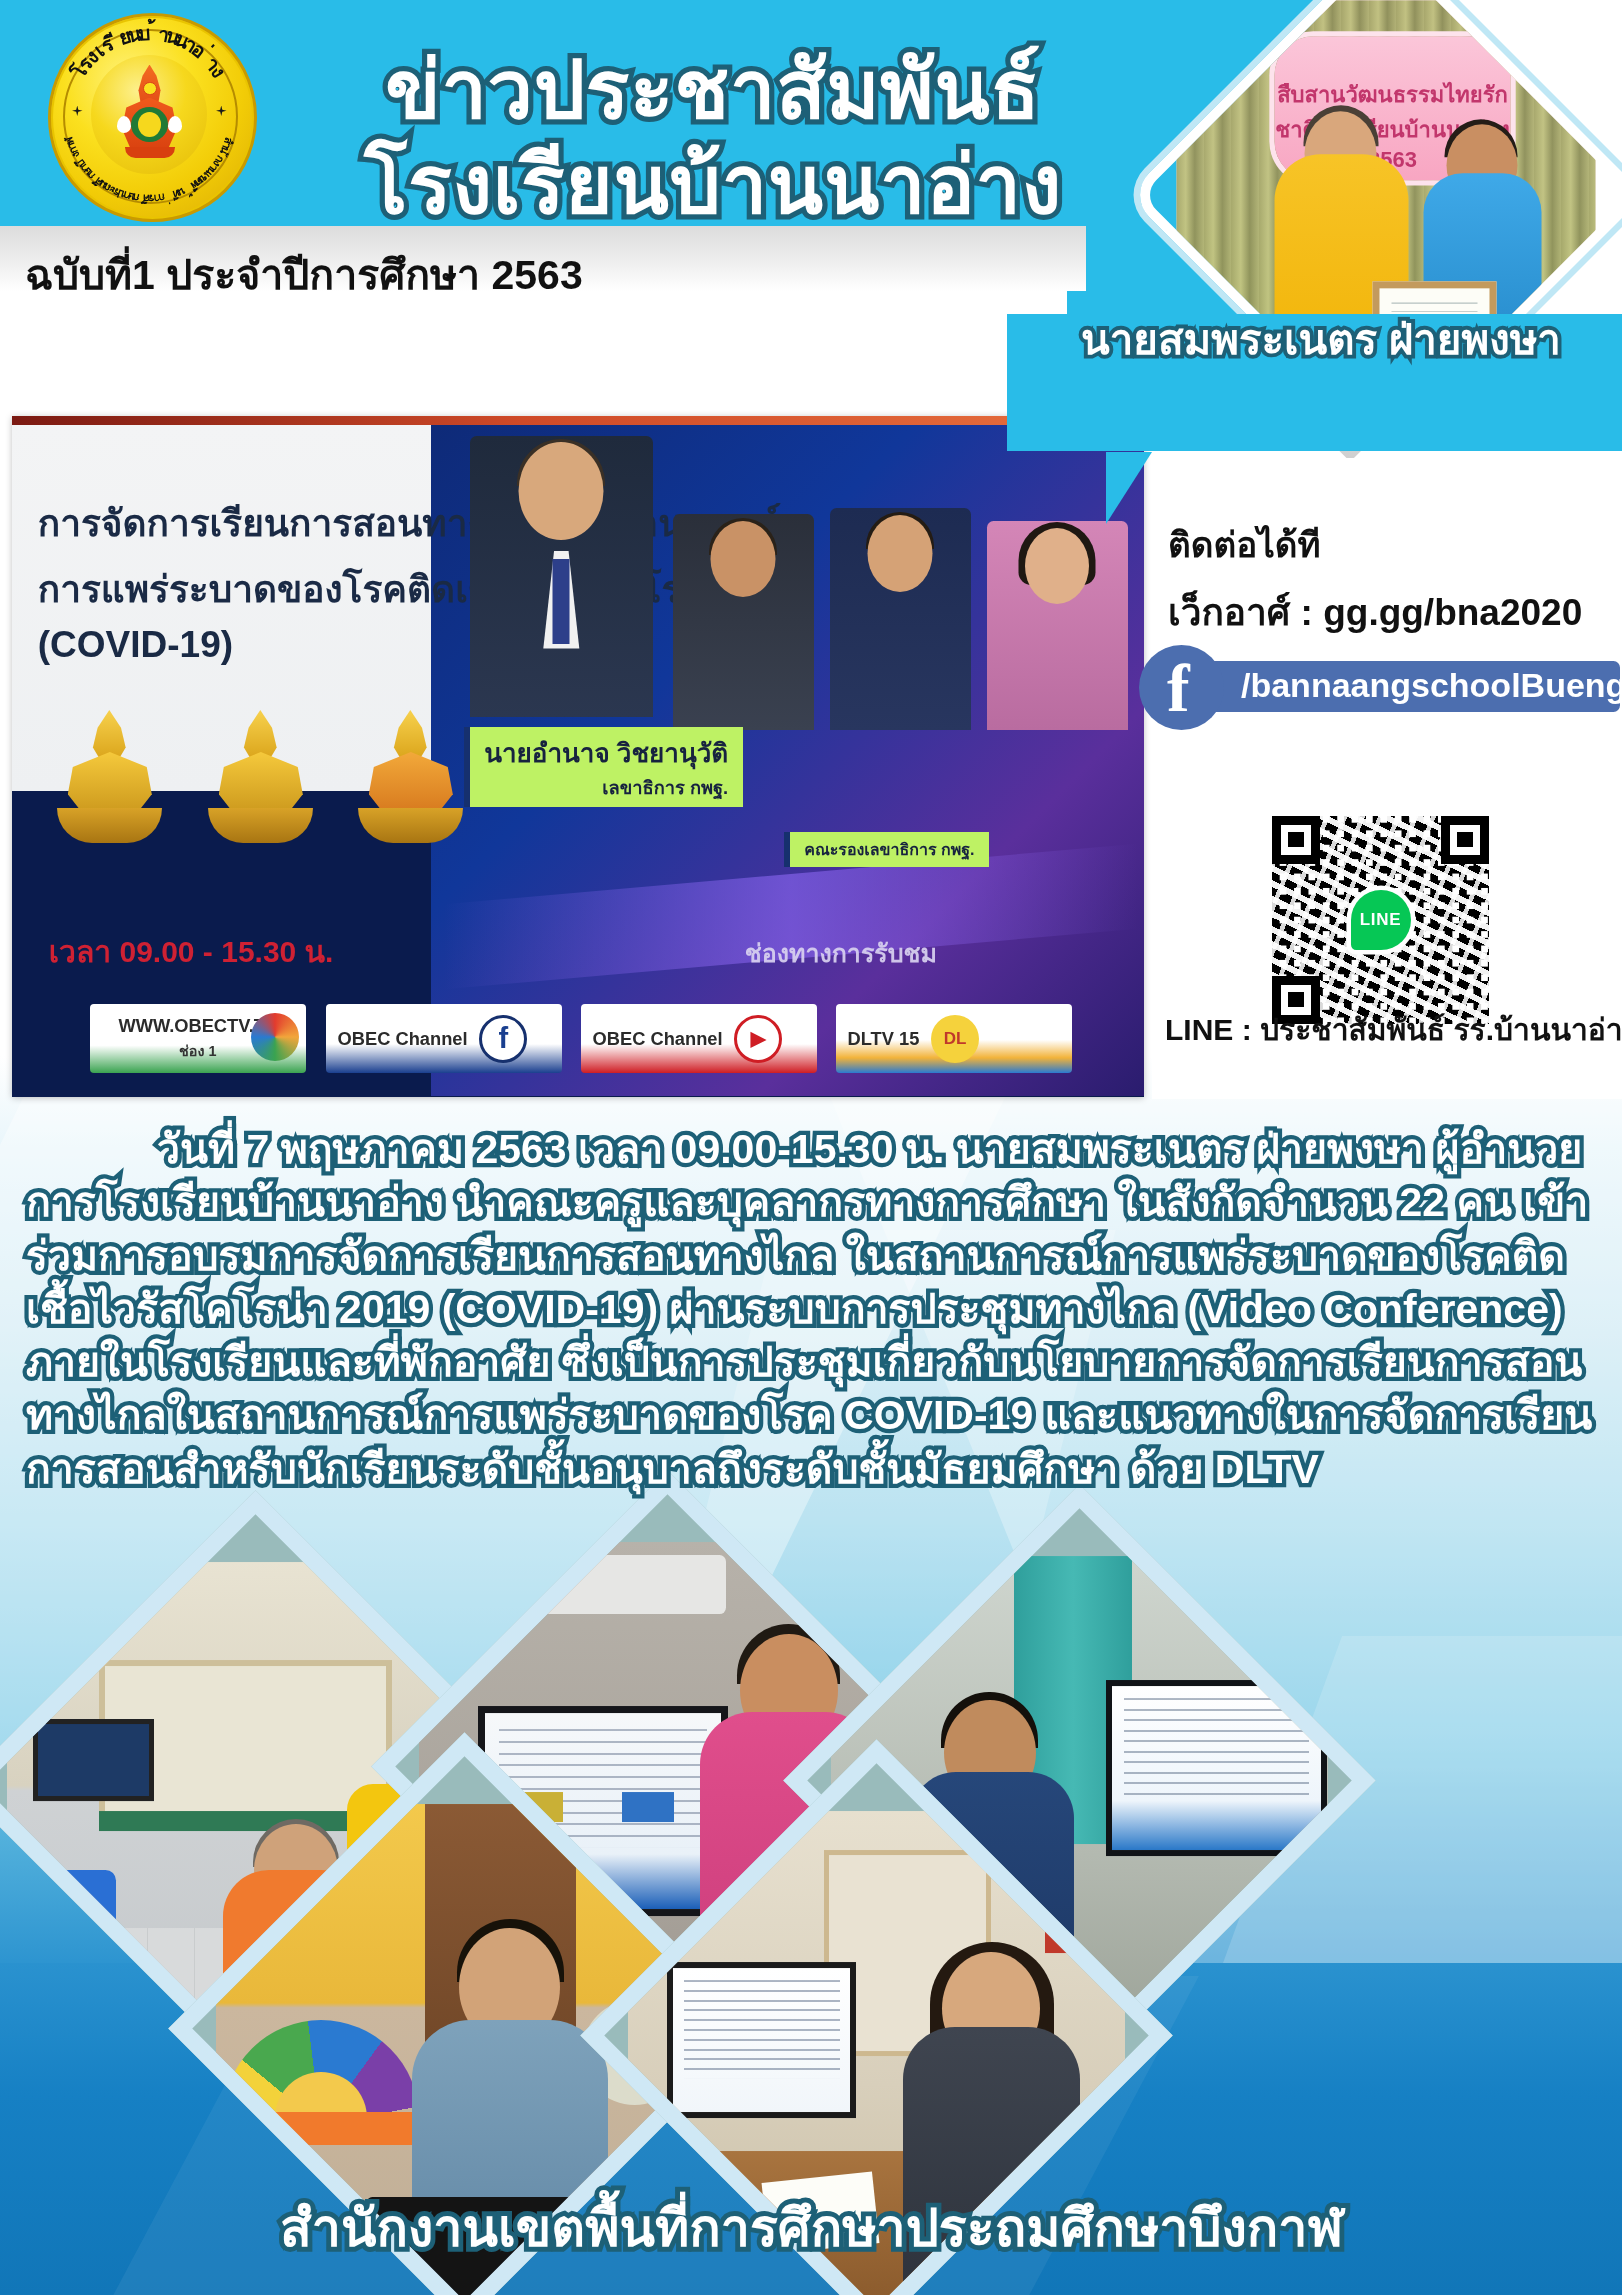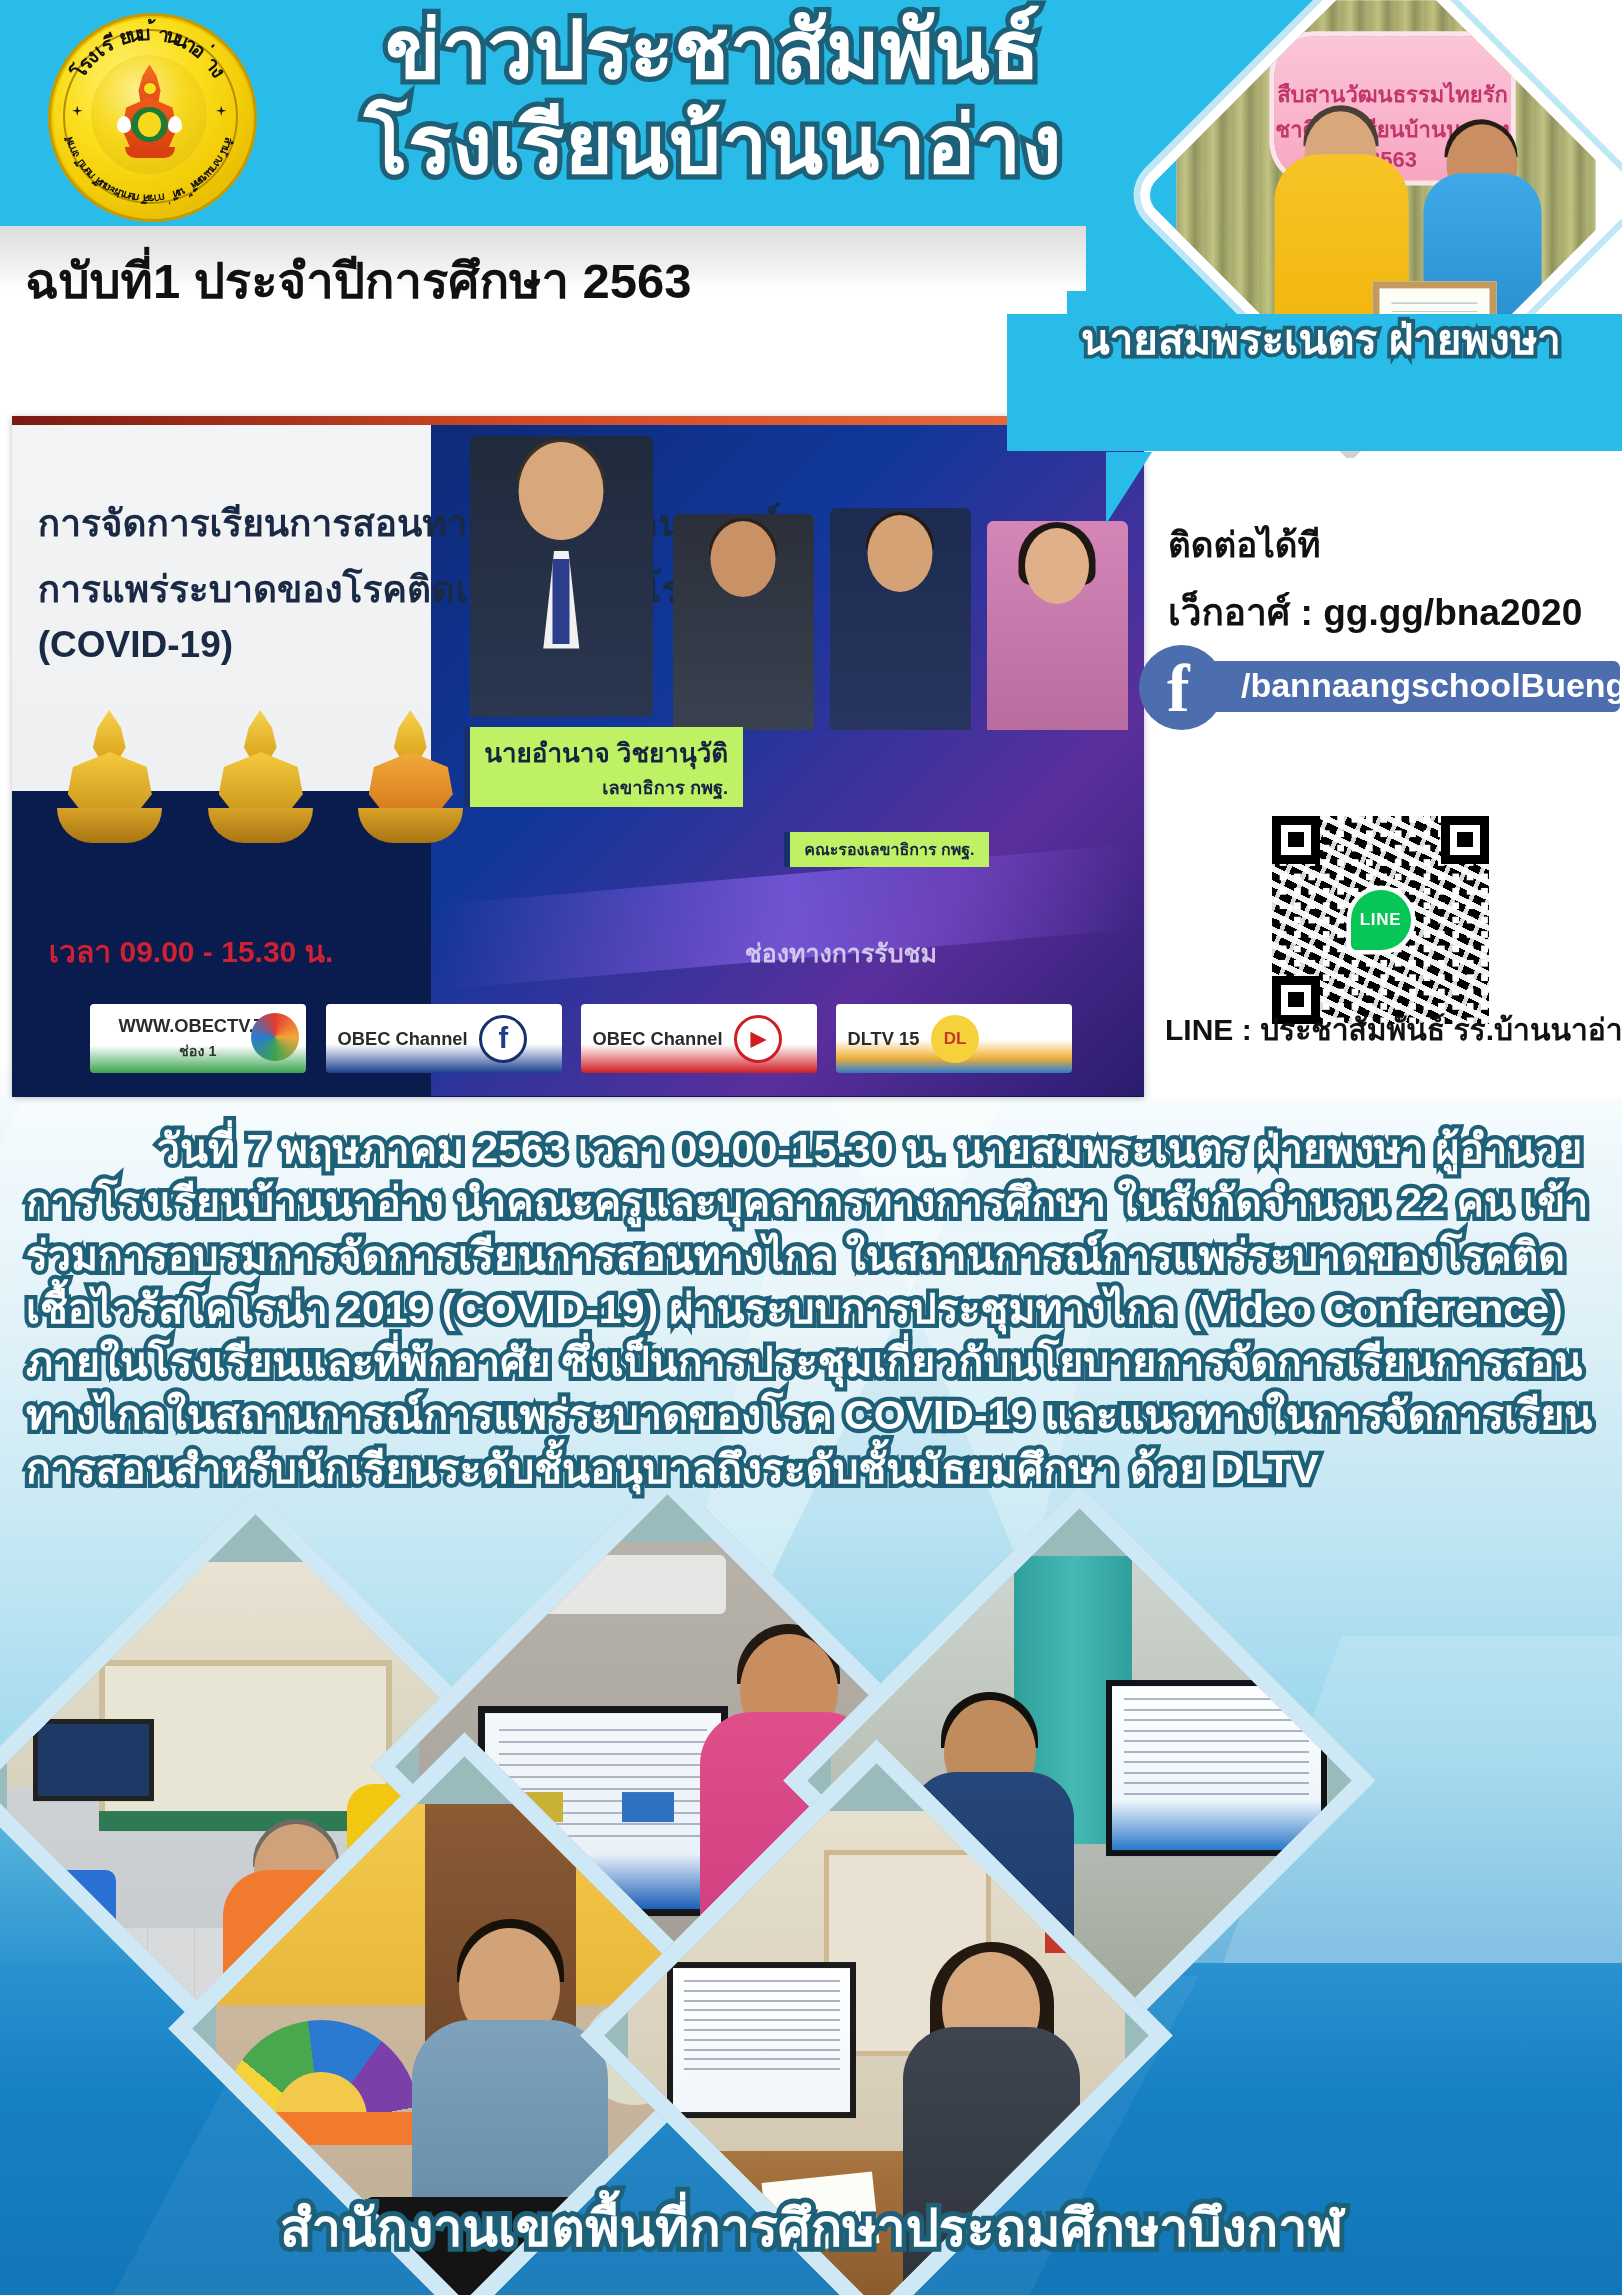--- a/index.html
+++ b/index.html
@@ -126,33 +126,33 @@
   }
   .title-l1,.title-l2{
     font-family:"Liberation Sans", sans-serif;
     font-weight:bold;
     color:#ffffff;
     line-height:1.02;
     -webkit-text-stroke:10.5px #1d6077;
     paint-order:stroke fill;
     letter-spacing:0.7px;
   }
-  .title-l1{font-size:81px;}
+  .title-l1{font-size:81px;margin-top:40px;}
   .title-l2{font-size:81px;margin-top:11.8px;}
 
   
   .gray-band{
     position:absolute;left:0;top:226px;width:1230px;height:65px;
     background:linear-gradient(180deg,#dcdcdc 0%,#eeeeee 55%,#ffffff 100%);
     z-index:4;
   }
   .issue-line{
     position:absolute;left:25px;top:242px;z-index:10;
     font-family:"Liberation Sans", sans-serif;
-    font-size:49px;font-weight:bold;color:#111;
+    font-size:41px;font-weight:bold;color:#111;
     white-space:nowrap;
   }
 
   
   .acc-cyan-1{position:absolute;left:1067px;top:236px;width:216px;height:131px;background:#29bce8;z-index:3;}
   .acc-white-1{position:absolute;left:975px;top:249px;width:262px;height:229px;background:#ffffff;z-index:2;}
   .acc-lt-1{position:absolute;left:1197px;top:98px;width:151px;height:151px;background:#bfe7f5;transform:rotate(45deg);z-index:3;}
   .acc-wedge{position:absolute;left:1230px;top:216px;width:222px;height:196px;background:linear-gradient(135deg,#ffffff 0%,#e2e2e2 60%,#cfcfcf 100%);transform:rotate(45deg);z-index:3;}
 
   

